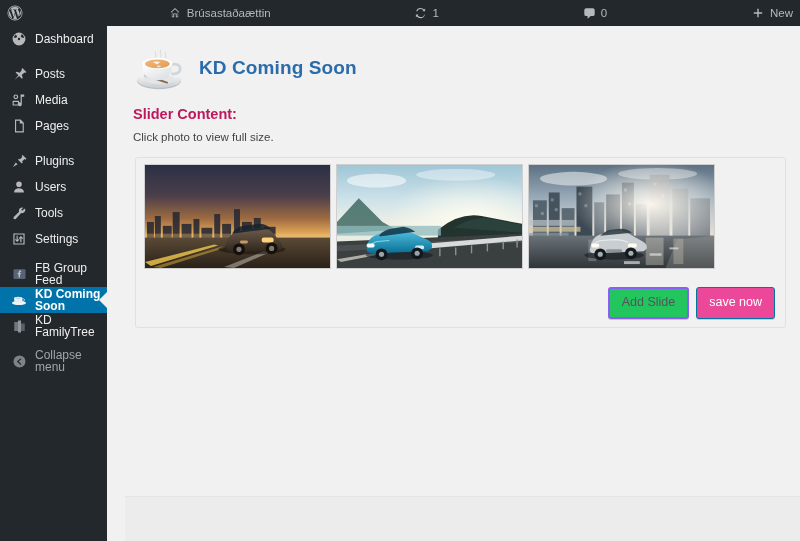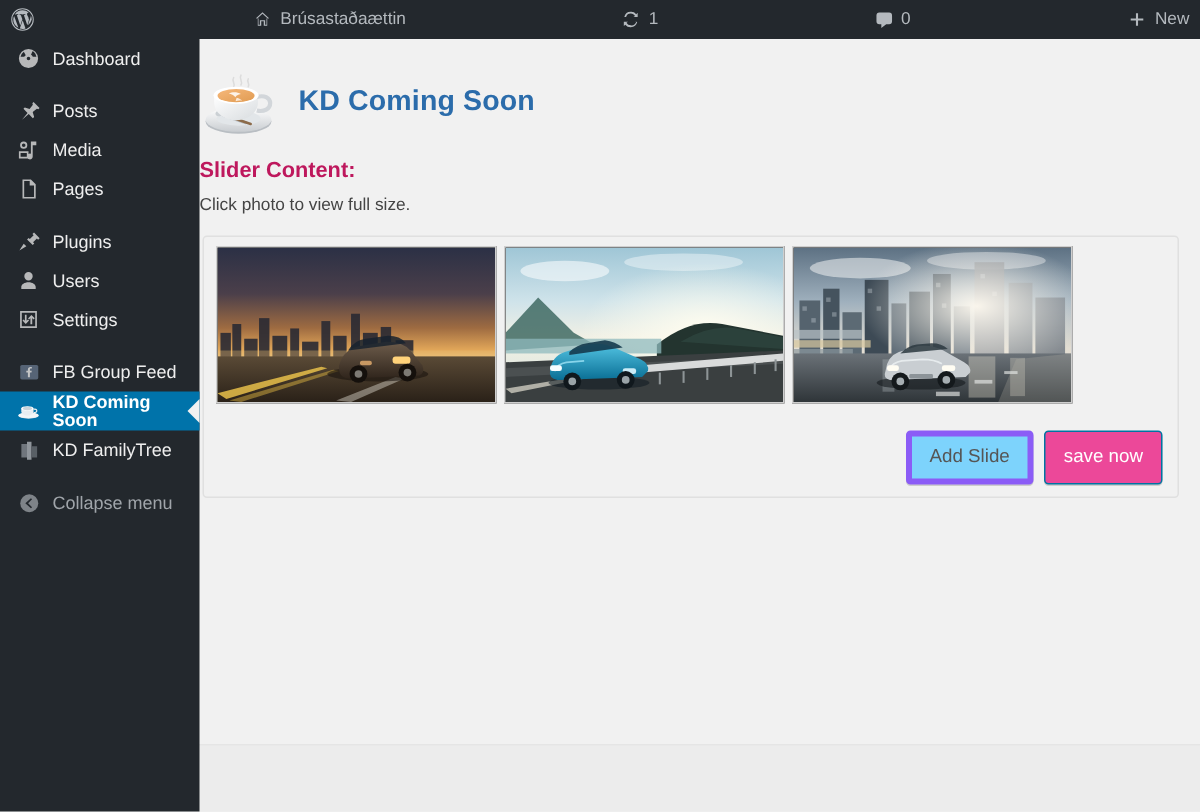--- a/index.html
+++ b/index.html
@@ -30,21 +30,21 @@
     color: #b4b9be;
     white-space: nowrap;
   }
   .ab-logo { padding: 0 8px 0 7px; }
   .ab-icon { display: inline-block; line-height: 0; }
   .ab-count { font-size: 11.5px; color: #b4b9be; }
 
   
   #adminmenuwrap {
     position: absolute; top: 26px; left: 0;
-    width: 133px; height: 515px;
+    width: 107px; height: 515px;
     background: #23282d;
     z-index: 40;
   }
   #adminmenu { list-style: none; }
   .menu-item {
     position: relative;
     display: flex; align-items: center;
     height: 26px;
     padding-left: 9px;
     color: #eee;
@@ -156,22 +156,22 @@
   }
   .btn {
     font-family: "Liberation Sans", sans-serif;
     font-size: 12.5px;
     line-height: 1;
     padding: 7px 12px 8px;
     border-radius: 3px;
     cursor: pointer;
   }
   .btn-secondary {
-    background: #7dd3fc;
-    border: 4px solid #8b5cf6;
+    background: #22c55e;
+    border: 2px solid #8b5cf6;
     color: #555;
     box-shadow: 0 1px 0 #ccc;
   }
   .btn-primary {
     background: #ec4899;
     border: 1px solid #0074a2;
     color: #fff;
     box-shadow: 0 1px 0 rgba(0,0,0,.15);
   }
 </style>
@@ -274,20 +274,28 @@
 
     <li class="menu-item">
       <span class="mi-icon">
         <svg width="16" height="16" viewBox="0 0 20 20">
             <path fill="#eee" d="M10 10a3.5 3.5 0 1 0 0-7 3.5 3.5 0 0 0 0 7zm0 1.5c-3.3 0-6 1.8-6 4v1.5h12V15.5c0-2.2-2.7-4-6-4z"></path>
           </svg>
       </span>
       <span class="mi-label">Users</span>
     </li>
 
+    <li class="menu-item">
+      <span class="mi-icon">
+        <svg width="16" height="16" viewBox="0 0 20 20">
+            <path fill="#eee" d="M16.6 4.6l-2.6 2.6-1.2-1.2 2.6-2.6a4 4 0 0 0-5.3 4.9L3.5 15a1.7 1.7 0 0 0 2.4 2.4L12.6 10a4 4 0 0 0 4.9-5.4z"></path>
+          </svg>
+      </span>
+      <span class="mi-label">Tools</span>
+    </li>
 
     <li class="menu-item">
       <span class="mi-icon">
         <svg width="16" height="16" viewBox="0 0 20 20">
             <path fill="#eee" d="M3 3h14v14H3V3zm1.4 1.4v11.2h11.2V4.4H4.4zM7 6h1.4v5.1l1.2-1.2.9 1-2.8 2.8L5 10.9l.9-1L7 11.1V6zm4.6 8V8.9l-1.1 1.2-.9-1 2.8-2.8L15.2 9l-1 1-1.1-1.2V14h-1.5z"></path>
           </svg>
       </span>
       <span class="mi-label">Settings</span>
     </li>
     <li class="menu-sep"></li>

